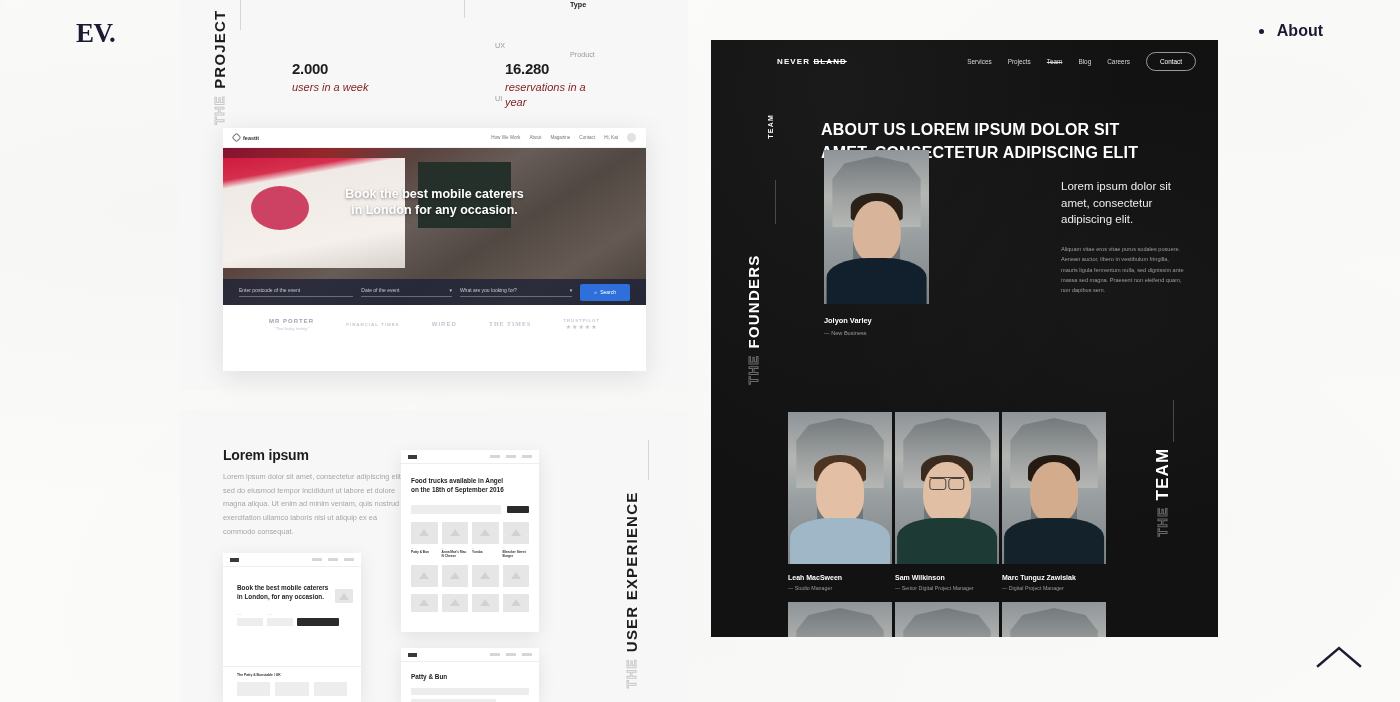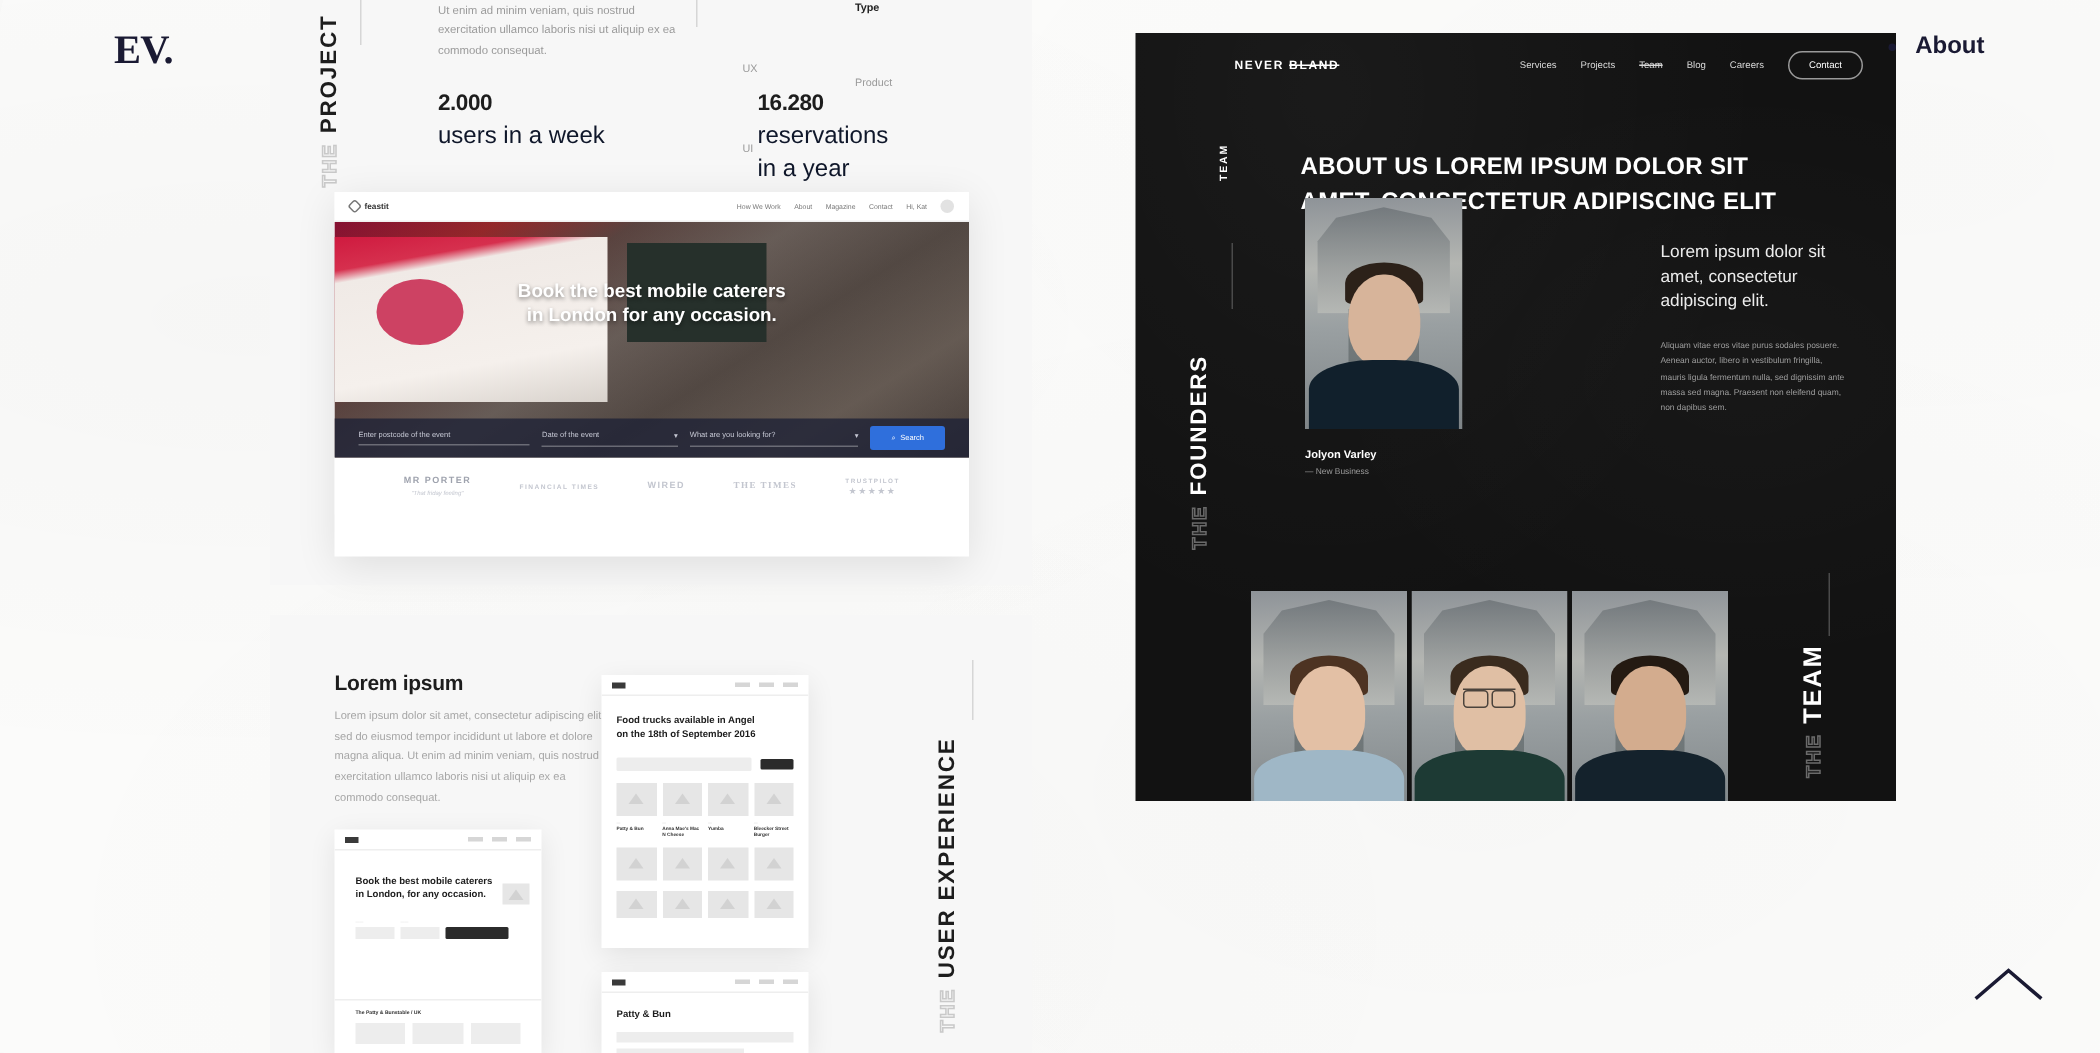--- a/index.html
+++ b/index.html
@@ -68,21 +68,21 @@
   .vlabel.on-dark .main { color: #ffffff; }
 
   .tickline { position: absolute; width: 1px; background: #d6d6d6; }
 
   .proj-body {
     position: absolute; font-size: 7.6px; line-height: 1.75; color: #9a9a9a;
   }
   .meta-label { font-size: 7.2px; font-weight: bold; color: #222; margin-bottom: 4px; }
   .meta-val { font-size: 7.2px; color: #9a9a9a; line-height: 1.75; margin-top: 40px; }
   .stat-num { font-size: 15px; font-weight: bold; color: #1d1d1d; letter-spacing: -0.3px; }
-  .stat-cap { font-size: 16px; color: #0f172a; line-height: 1.35; margin-top: 3px; }
+  .stat-cap { font-size: 11px; color: #7f1d1d; line-height: 1.35; margin-top: 3px; font-style: italic; }
 
   
   .shot {
     position: absolute; background: #fff;
     box-shadow: 0 6px 26px rgba(0,0,0,0.10);
     overflow: hidden;
   }
   .shot-topbar {
     height: 20px; background: #fff; border-bottom: 1px solid #f0f0f0;
     display: flex; align-items: center; padding: 0 10px; gap: 6px;
@@ -143,26 +143,26 @@
   .wb-nav { margin-left:auto; display:flex; gap:6px; }
   .wb-nav i { display:block; width: 10px; height: 2.5px; background: #d6d6d6; }
   .wire-h { font-size: 6.4px; font-weight: bold; color: #1d1d1d; line-height: 1.45; }
   .ph { background: #ededed; }
   .ph-img { background: #e6e6e6; display:flex; align-items:center; justify-content:center; }
   .ph-img:after { content:""; width:0;height:0;border-left:5px solid transparent;border-right:5px solid transparent;border-bottom:7px solid #d2d2d2; }
   .btn-dark { background: #2b2b2b; height: 7px; border-radius: 1px; }
 
   
   .dark-panel {
-    position: absolute; left: 711px; top: 22px; width: 507px; height: 512px;
+    position: absolute; left: 711px; top: 40px; width: 507px; height: 597px;
     background: #121212;
     background-image:
       radial-gradient(ellipse at 25% 8%, rgba(255,255,255,0.035), rgba(0,0,0,0) 55%),
       radial-gradient(ellipse at 80% 45%, rgba(255,255,255,0.022), rgba(0,0,0,0) 50%);
-    overflow: hidden; z-index: 20; margin-left: 46px;
+    overflow: hidden; z-index: 20;
   }
   .nb-nav { display: flex; align-items: center; padding: 12px 22px 0 66px; }
   .nb-logo { font-size: 8px; font-weight: bold; letter-spacing: 1.1px; color: #fff; }
   .nb-logo .strike { text-decoration: line-through; }
   .nb-links { margin-left: auto; display: flex; align-items: center; gap: 16px; }
   .nb-links a { font-size: 6.4px; color: #d8d8d8; text-decoration: none; }
   .nb-links a.struck { text-decoration: line-through; }
   .nb-contact {
     font-size: 6.4px; color: #fff; border: 1px solid #9a9a9a;
     border-radius: 20px; padding: 5px 13px;
@@ -249,21 +249,20 @@
   <div class="panel-light panel-a"></div>
   <div class="panel-light panel-b"></div>
 
   <div class="vlabel" style="left:32px; top:10px;">
     <span class="the">THE</span>
     <span class="main">PROJECT</span>
   </div>
   <div class="tickline" style="left:60px; top:0; height:30px;"></div>
   <div class="tickline" style="left:284px; top:0; height:18px;"></div>
 
-  <div class="proj-body" style="left:112px; top:0; width:170px;">Ut enim ad minim veniam, quis nostrud exercitation ullamco laboris nisi ut aliquip ex ea commodo consequat.</div>
 
   <div style="position:absolute; left:315px; top:0;">
     <div class="meta-val">UX</div>
     <div class="meta-val">UI</div>
     <div class="meta-val">Developement</div>
   </div>
   <div style="position:absolute; left:390px; top:0;">
     <div class="meta-label">Type</div>
     <div class="meta-val">Product</div>
   </div>

